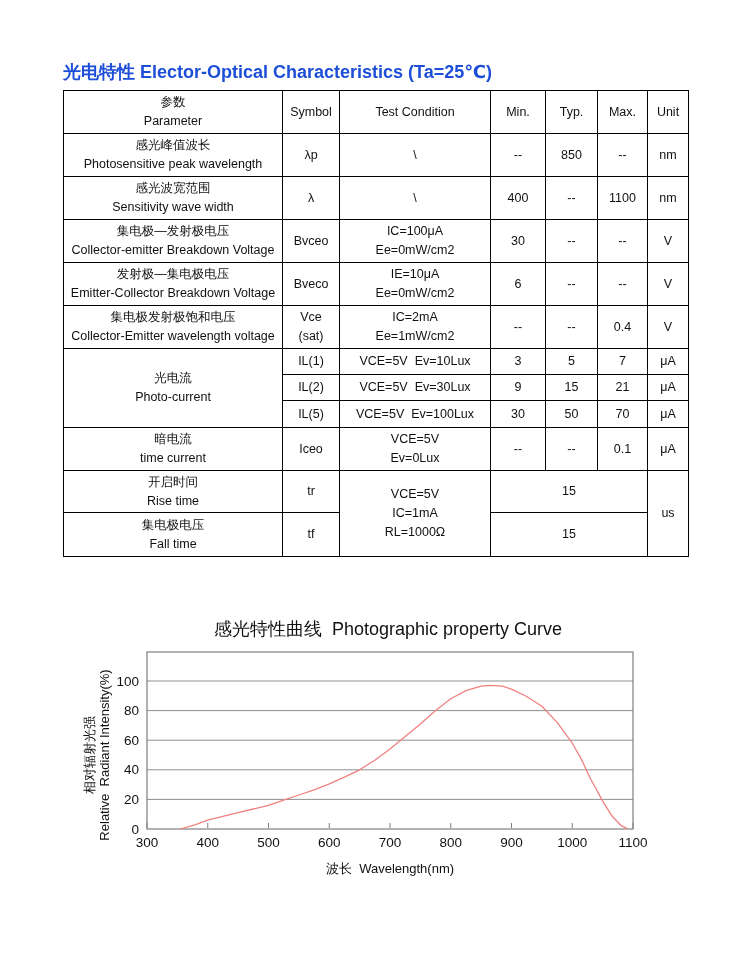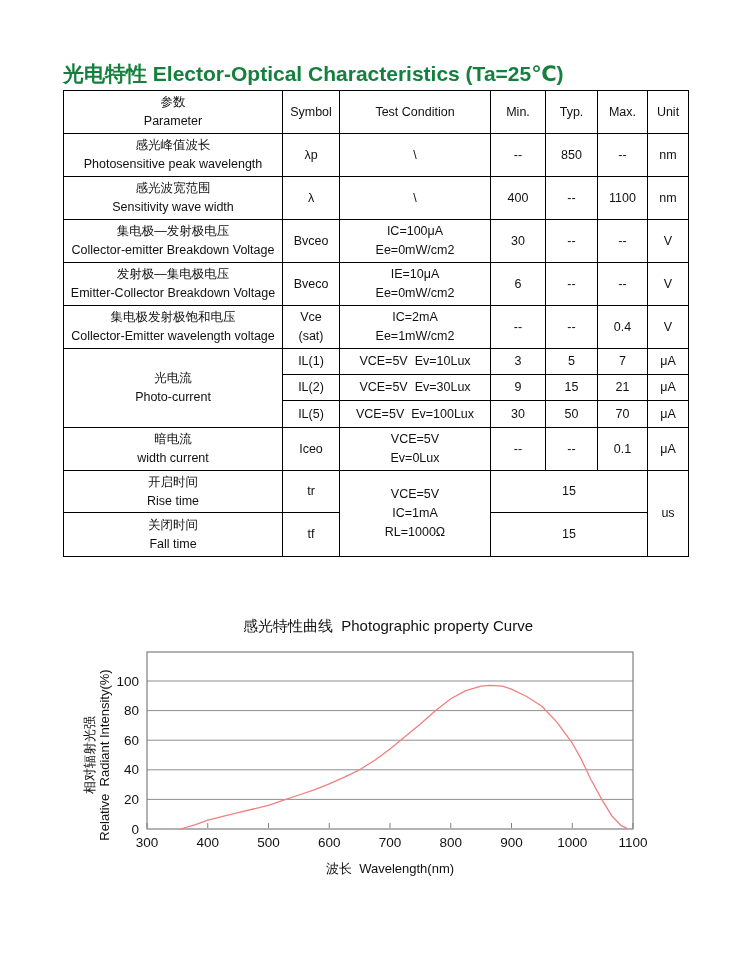--- a/index.html
+++ b/index.html
@@ -2,21 +2,21 @@
 <html><head>
 <meta charset="utf-8">
 <style>
   html,body{margin:0;padding:0;background:#ffffff;}
   .page{
     position:relative;width:750px;height:970px;background:#fff;
     font-family:"Liberation Sans","DejaVu Sans",sans-serif;color:#000;
     overflow:hidden;
   }
   .sec-title{
-    position:absolute;left:63px;margin:0;font-size:21px;font-weight:bold;color:#15803d;
+    position:absolute;left:63px;margin:0;font-size:18px;font-weight:bold;color:#1d4ed8;
     white-space:pre;
   }
   .t1{top:60px;}
   .t2{top:589px;}
   
   table.spec{
     position:absolute;left:63px;top:90px;width:625px;
     border-collapse:collapse;table-layout:fixed;padding-left:32px;
   }
   table.spec td{
@@ -25,21 +25,21 @@
   }
   tr.r43{height:43px;}
   tr.r26{height:26px;}
   tr.r27{height:27px;}
   tr.r42{height:42px;}
   tr.r44{height:44px;}
   .pre{white-space:pre;margin-top:24px;}
   
   .chart-title{
     position:absolute;left:63px;top:617px;width:650px;text-align:center;
-    font-size:15px;color:#111;white-space:pre;
+    font-size:18px;color:#111;white-space:pre;
   }
   #spectral-chart{position:absolute;left:80px;top:645px;}
   #spectral-chart text{font-family:"Liberation Sans","DejaVu Sans",sans-serif;}
   #spectral-chart .tick{font-size:13.5px;fill:#111;}
   #spectral-chart .axis-label{font-size:13px;fill:#111;}
 </style>
 </head>
 <body>
 
 <div class="page">
@@ -172,21 +172,21 @@
         <td class="pre">VCE=5V  Ev=100Lux</td>
         <td>30</td>
         <td>50</td>
         <td>70</td>
         <td>μA</td>
       </tr>
 
       <tr class="r43">
         <td>
             <div>暗电流</div>
-            <div>width current</div>
+            <div>time current</div>
           </td>
         <td>Iceo</td>
         <td>
             <div>VCE=5V</div>
             <div>Ev=0Lux</div>
           </td>
         <td>--</td>
         <td>--</td>
         <td>0.1</td>
         <td>μA</td>
@@ -201,21 +201,21 @@
         <td rowspan="2">
             <div>VCE=5V</div>
             <div>IC=1mA</div>
             <div>RL=1000Ω</div>
           </td>
         <td colspan="3">15</td>
         <td rowspan="2">us</td>
       </tr>
       <tr class="r44">
         <td>
-            <div>关闭时间</div>
+            <div>集电极电压</div>
             <div>Fall time</div>
           </td>
         <td>tf</td>
         <td colspan="3">15</td>
       </tr>
     </tbody>
   </table>
 
 
   <div class="chart-title">感光特性曲线  Photographic property Curve</div>

